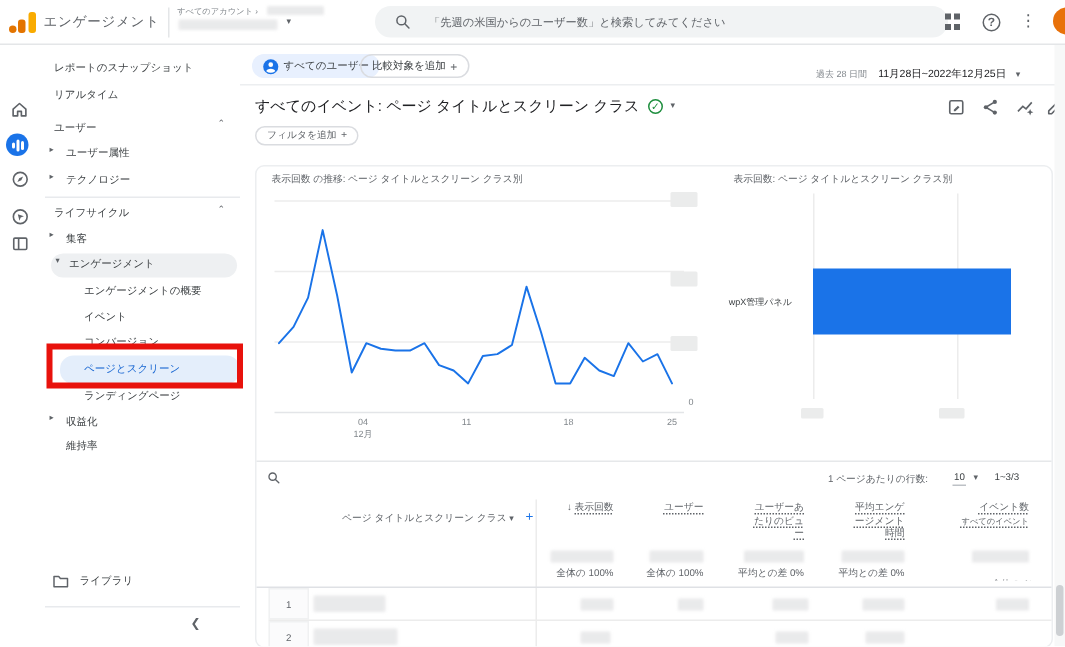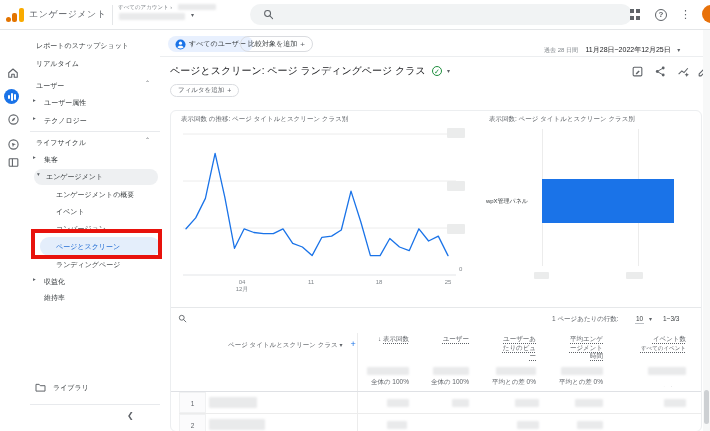--- a/index.html
+++ b/index.html
@@ -94,20 +94,21 @@
       </div>
       <span class="redact soft" style="left:178px;top:4px;width:38px;height:6px;"></span>
       <span class="redact soft" style="left:119px;top:13px;width:66px;height:7px;"></span>
       <span class="s" style="left:191px;top:11px;font-size:6px;color:#5f6368;">▾</span>
     </div>
     <div class="searchbar">
       <svg class="s" style="left:13px;top:5px;" width="11" height="11" viewBox="0 0 24 24">
         <circle cx="10" cy="10" r="6.5" fill="none" stroke="#5f6368" stroke-width="2.2"></circle>
         <line x1="15" y1="15" x2="21" y2="21" stroke="#5f6368" stroke-width="2.2" stroke-linecap="round"></line>
       </svg>
+      <input placeholder="「先週の米国からのユーザー数」と検索してみてください" style="">
     </div>
     <div class="grid4">
         <i></i>
         <i></i>
         <i></i>
         <i></i>
       </div>
     <div class="helpc" style="left:655px;top:9px;">?</div>
     <div class="hicon" style="left:680px;">⋮</div>
     <div class="avatar"></div>
@@ -203,21 +204,21 @@
         <span>比較対象を追加</span>
         <span class="plus-g">+</span>
       </div>
       <div class="daterange" style="left:384px;">
         <span style="font-size:6px;color:#80868b;">過去 28 日間</span>
         <span style="font-size:7px;color:#202124;margin-left:3px;">11月28日~2022年12月25日</span>
         <span style="font-size:6px;color:#5f6368;margin-left:2px;">▾</span>
       </div>
     </div>
 
-    <div class="title">ページとスクリーン: ページ ランディングページ クラス</div>
+    <div class="title">すべてのイベント: ページ タイトルとスクリーン クラス</div>
     <div class="okcirc" style="left:272px;top:36px;">✓</div>
     <span class="s" style="left:287px;top:37px;font-size:6px;color:#5f6368;">▾</span>
 
     <svg class="ticon" style="left:471px;" viewBox="0 0 24 24">
       <rect x="4" y="4" width="16" height="16" rx="2" fill="none" stroke="#5f6368" stroke-width="2"></rect>
       <path d="M9 15 L14 10 L16 12 L11 17 H9 Z" fill="#5f6368"></path>
     </svg>
     <svg class="ticon" style="left:494px;" viewBox="0 0 24 24">
       <circle cx="17" cy="5.5" r="2.6" fill="#5f6368"></circle>
         <circle cx="6" cy="12" r="2.6" fill="#5f6368"></circle>

